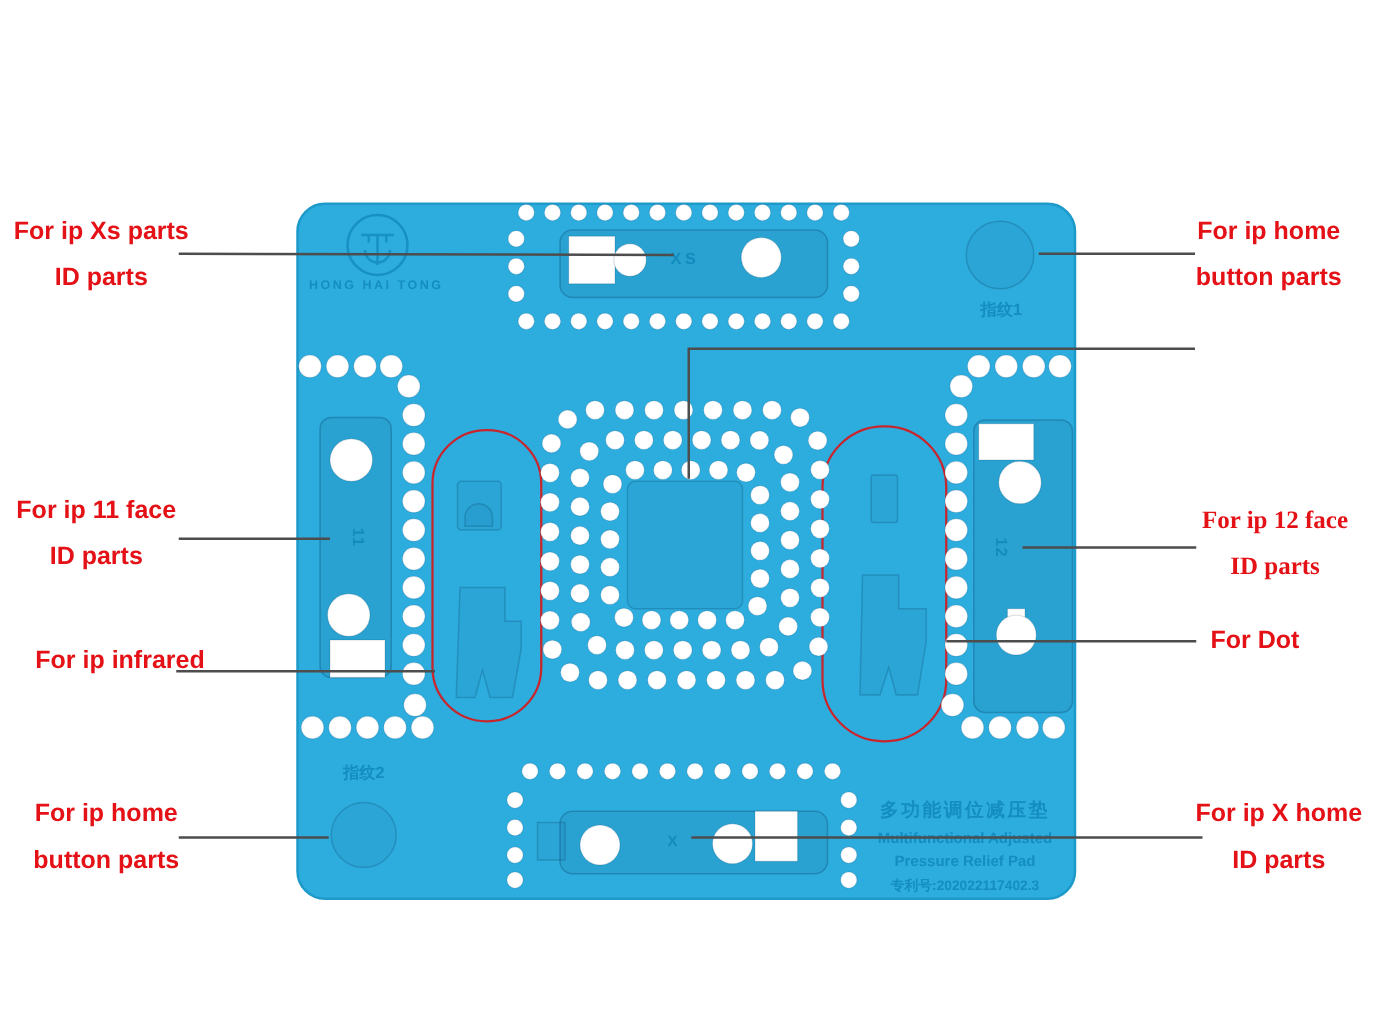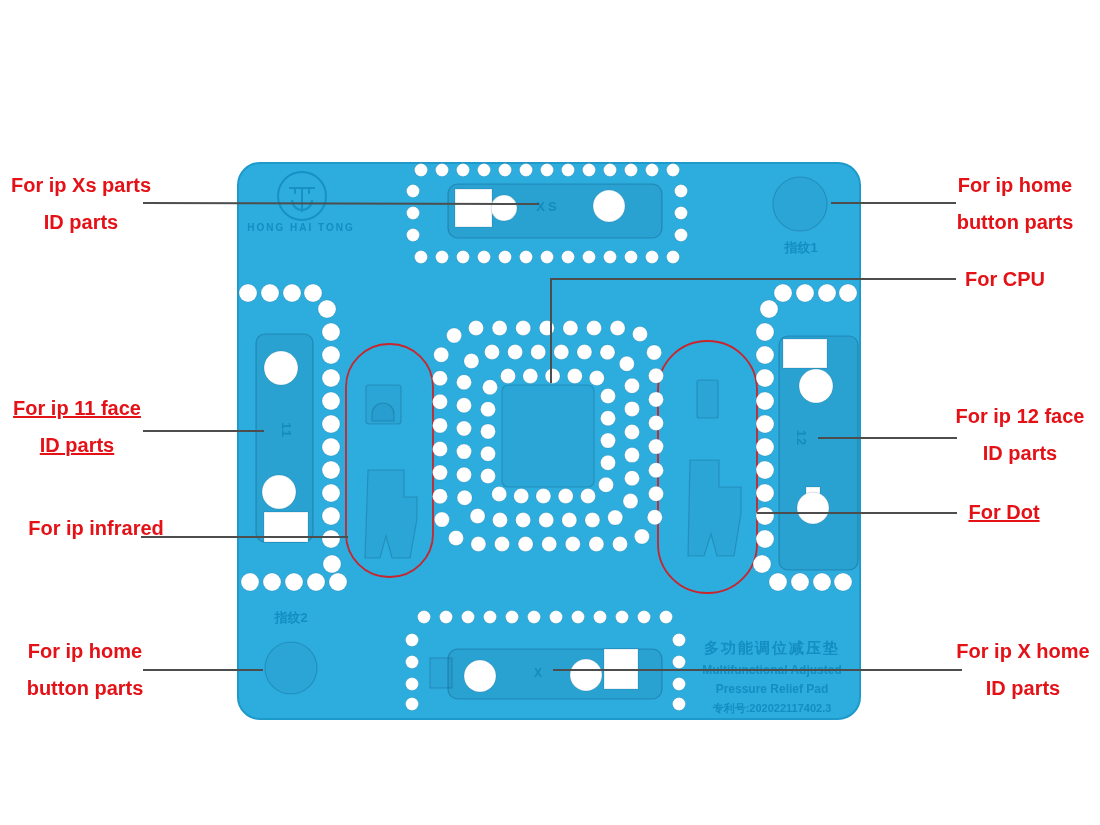--- a/index.html
+++ b/index.html
@@ -290,39 +290,36 @@
   </svg>
 
   <div class="label" style="left:6px;top:167px;width:150px;">
     <div>For ip Xs parts</div>
     <div>ID parts</div>
   </div>
   <div class="label" style="left:940px;top:167px;width:150px;">
     <div>For ip home</div>
     <div>button parts</div>
   </div>
-  <div class="label" style="left:940px;top:261px;width:130px;">
-    <div>For CPU</div>
-  </div>
-  <div class="label" style="left:2px;top:390px;width:150px;text-decoration:underline;">
+  <div class="label" style="left:2px;top:390px;width:150px;">
     <div>For ip 11 face</div>
     <div>ID parts</div>
   </div>
   <div class="label" style="left:0px;top:510px;width:192px;">
     <div>For ip infrared</div>
   </div>
   <div class="label" style="left:10px;top:633px;width:150px;">
     <div>For ip home</div>
     <div>button parts</div>
   </div>
-  <div class="label" style="left:945px;top:398px;width:150px;">
+  <div class="label" style="left:945px;top:398px;width:150px;font-family:Liberation Serif, serif;">
     <div>For ip 12 face</div>
     <div>ID parts</div>
   </div>
-  <div class="label" style="left:938px;top:494px;width:132px;text-decoration:underline;">
+  <div class="label" style="left:938px;top:494px;width:132px;">
     <div>For Dot</div>
   </div>
   <div class="label" style="left:948px;top:633px;width:150px;">
     <div>For ip X home</div>
     <div>ID parts</div>
   </div>
 
 </div>
 
 </body></html>

